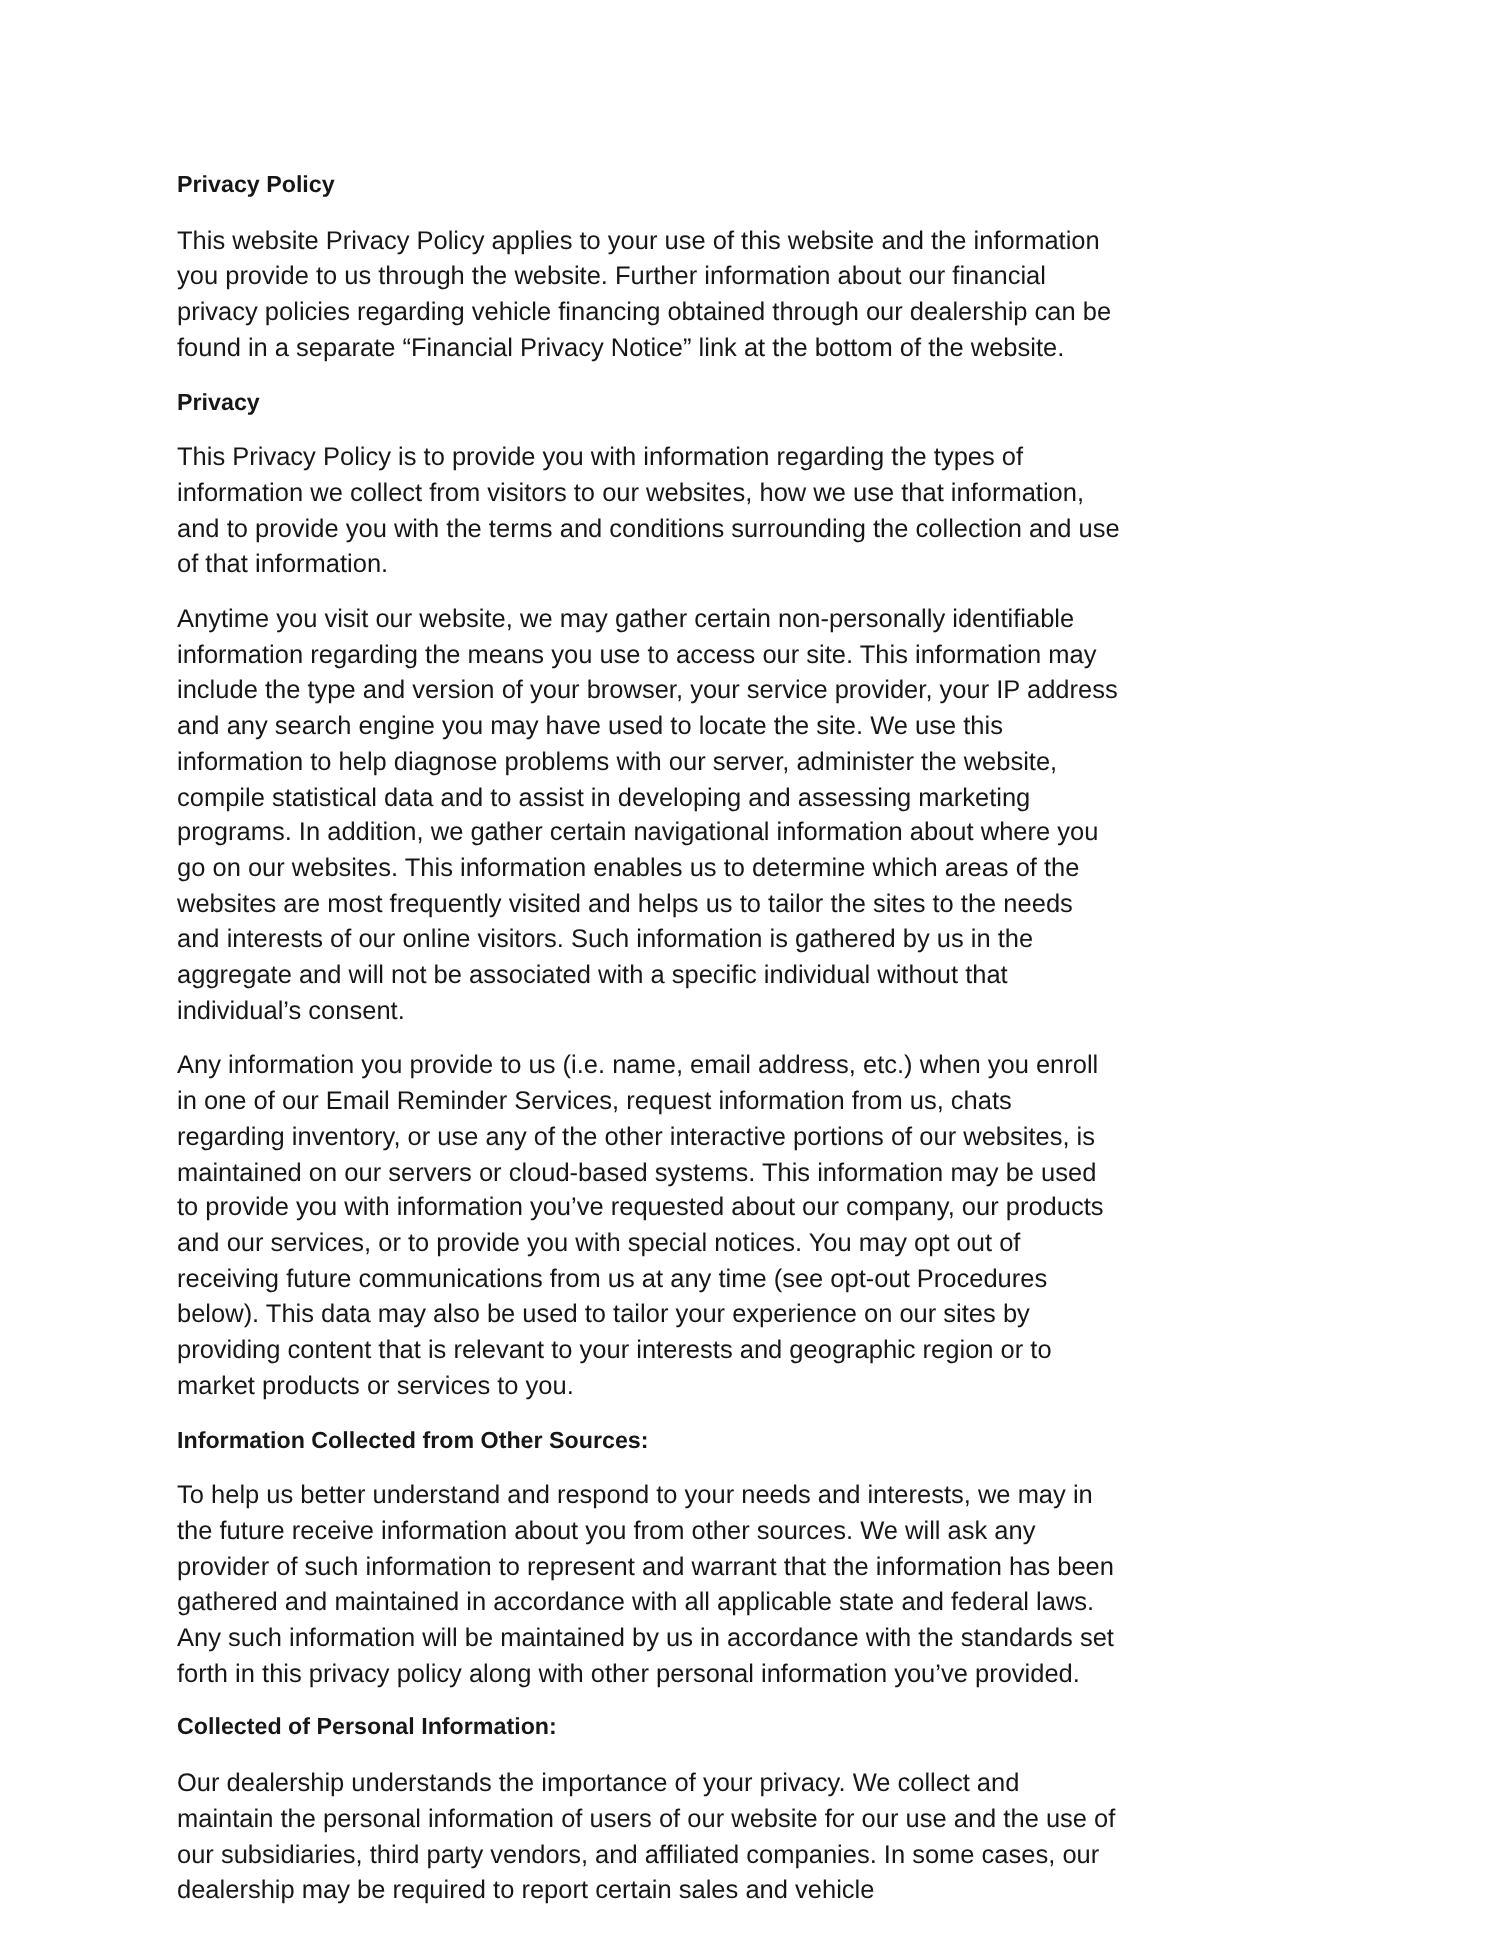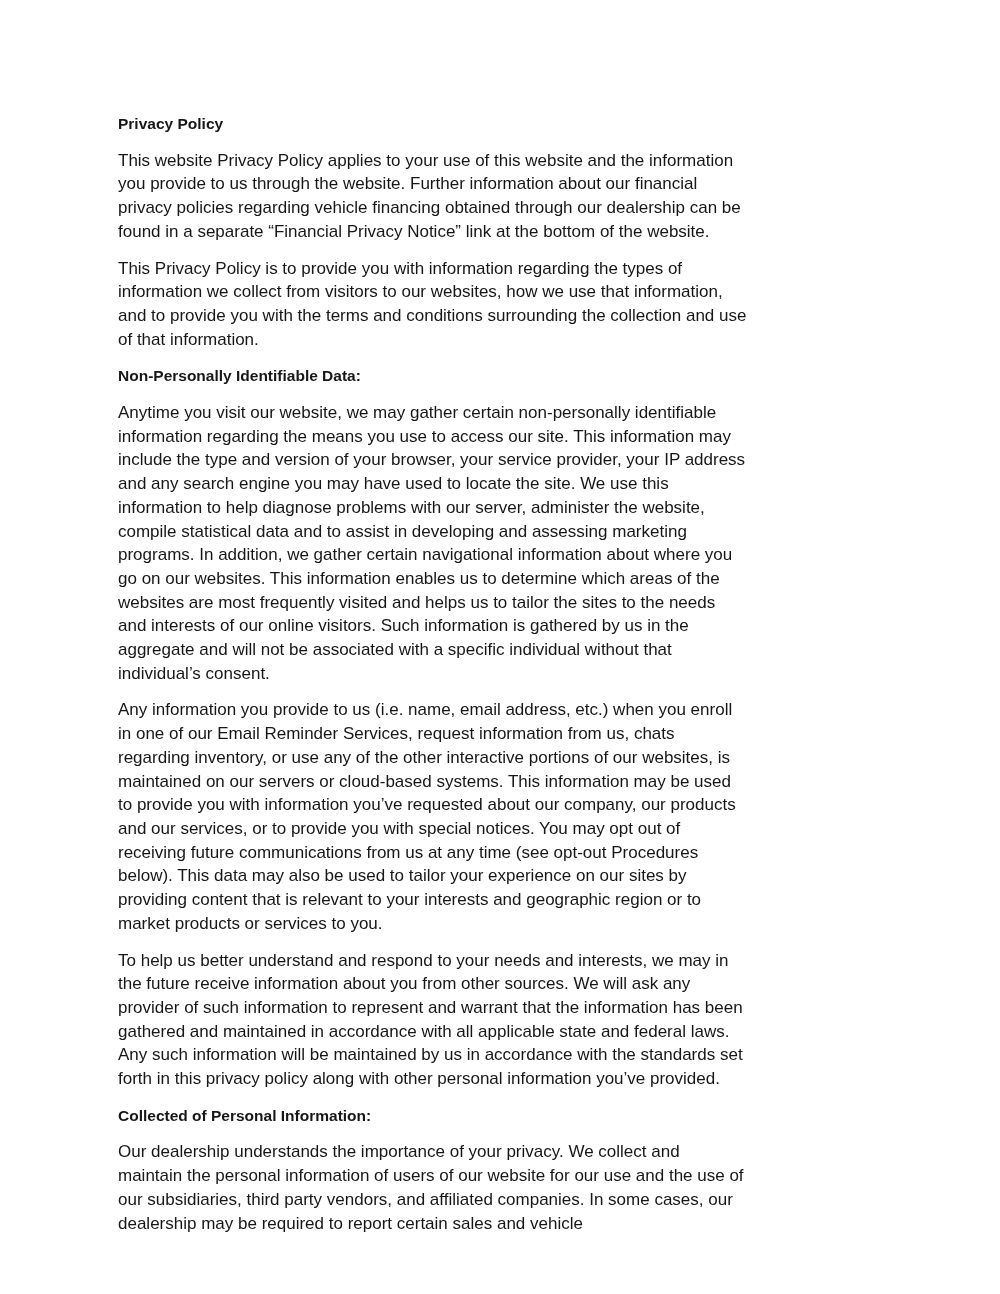--- a/index.html
+++ b/index.html
@@ -32,25 +32,26 @@
   }
 </style>
 </head>
 <body>
 
 <div class="page">
 
   <h1 class="section-heading">Privacy Policy</h1>
   <p class="section-paragraph">This website Privacy Policy applies to your use of this website and the information you provide to us through the website. Further information about our financial privacy policies regarding vehicle financing obtained through our dealership can be found in a separate “Financial Privacy Notice” link at the bottom of the website.</p>
 
+  <h2 class="section-heading">Privacy</h2>
   <p class="section-paragraph">This Privacy Policy is to provide you with information regarding the types of information we collect from visitors to our websites, how we use that information, and to provide you with the terms and conditions surrounding the collection and use of that information.</p>
 
-  <h2 class="section-heading">Non-Personally Identifiable Data:</h2>
   <p class="section-paragraph">Anytime you visit our website, we may gather certain non-personally identifiable information regarding the means you use to access our site. This information may include the type and version of your browser, your service provider, your IP address and any search engine you may have used to locate the site. We use this information to help diagnose problems with our server, administer the website, compile statistical data and to assist in developing and assessing marketing programs. In addition, we gather certain navigational information about where you go on our websites. This information enables us to determine which areas of the websites are most frequently visited and helps us to tailor the sites to the needs and interests of our online visitors. Such information is gathered by us in the aggregate and will not be associated with a specific individual without that individual’s consent.</p>
 
   <p class="section-paragraph">Any information you provide to us (i.e. name, email address, etc.) when you enroll in one of our Email Reminder Services, request information from us, chats regarding inventory, or use any of the other interactive portions of our websites, is maintained on our servers or cloud-based systems. This information may be used to provide you with information you’ve requested about our company, our products and our services, or to provide you with special notices. You may opt out of receiving future communications from us at any time (see opt-out Procedures below). This data may also be used to tailor your experience on our sites by providing content that is relevant to your interests and geographic region or to market products or services to you.</p>
 
+  <h2 class="section-heading">Information Collected from Other Sources:</h2>
   <p class="section-paragraph">To help us better understand and respond to your needs and interests, we may in the future receive information about you from other sources. We will ask any provider of such information to represent and warrant that the information has been gathered and maintained in accordance with all applicable state and federal laws. Any such information will be maintained by us in accordance with the standards set forth in this privacy policy along with other personal information you’ve provided.</p>
 
   <h2 class="section-heading">Collected of Personal Information:</h2>
   <p class="section-paragraph">Our dealership understands the importance of your privacy. We collect and maintain the personal information of users of our website for our use and the use of our subsidiaries, third party vendors, and affiliated companies. In some cases, our dealership may be required to report certain sales and vehicle</p>
 
 </div>
 
 </body></html>

